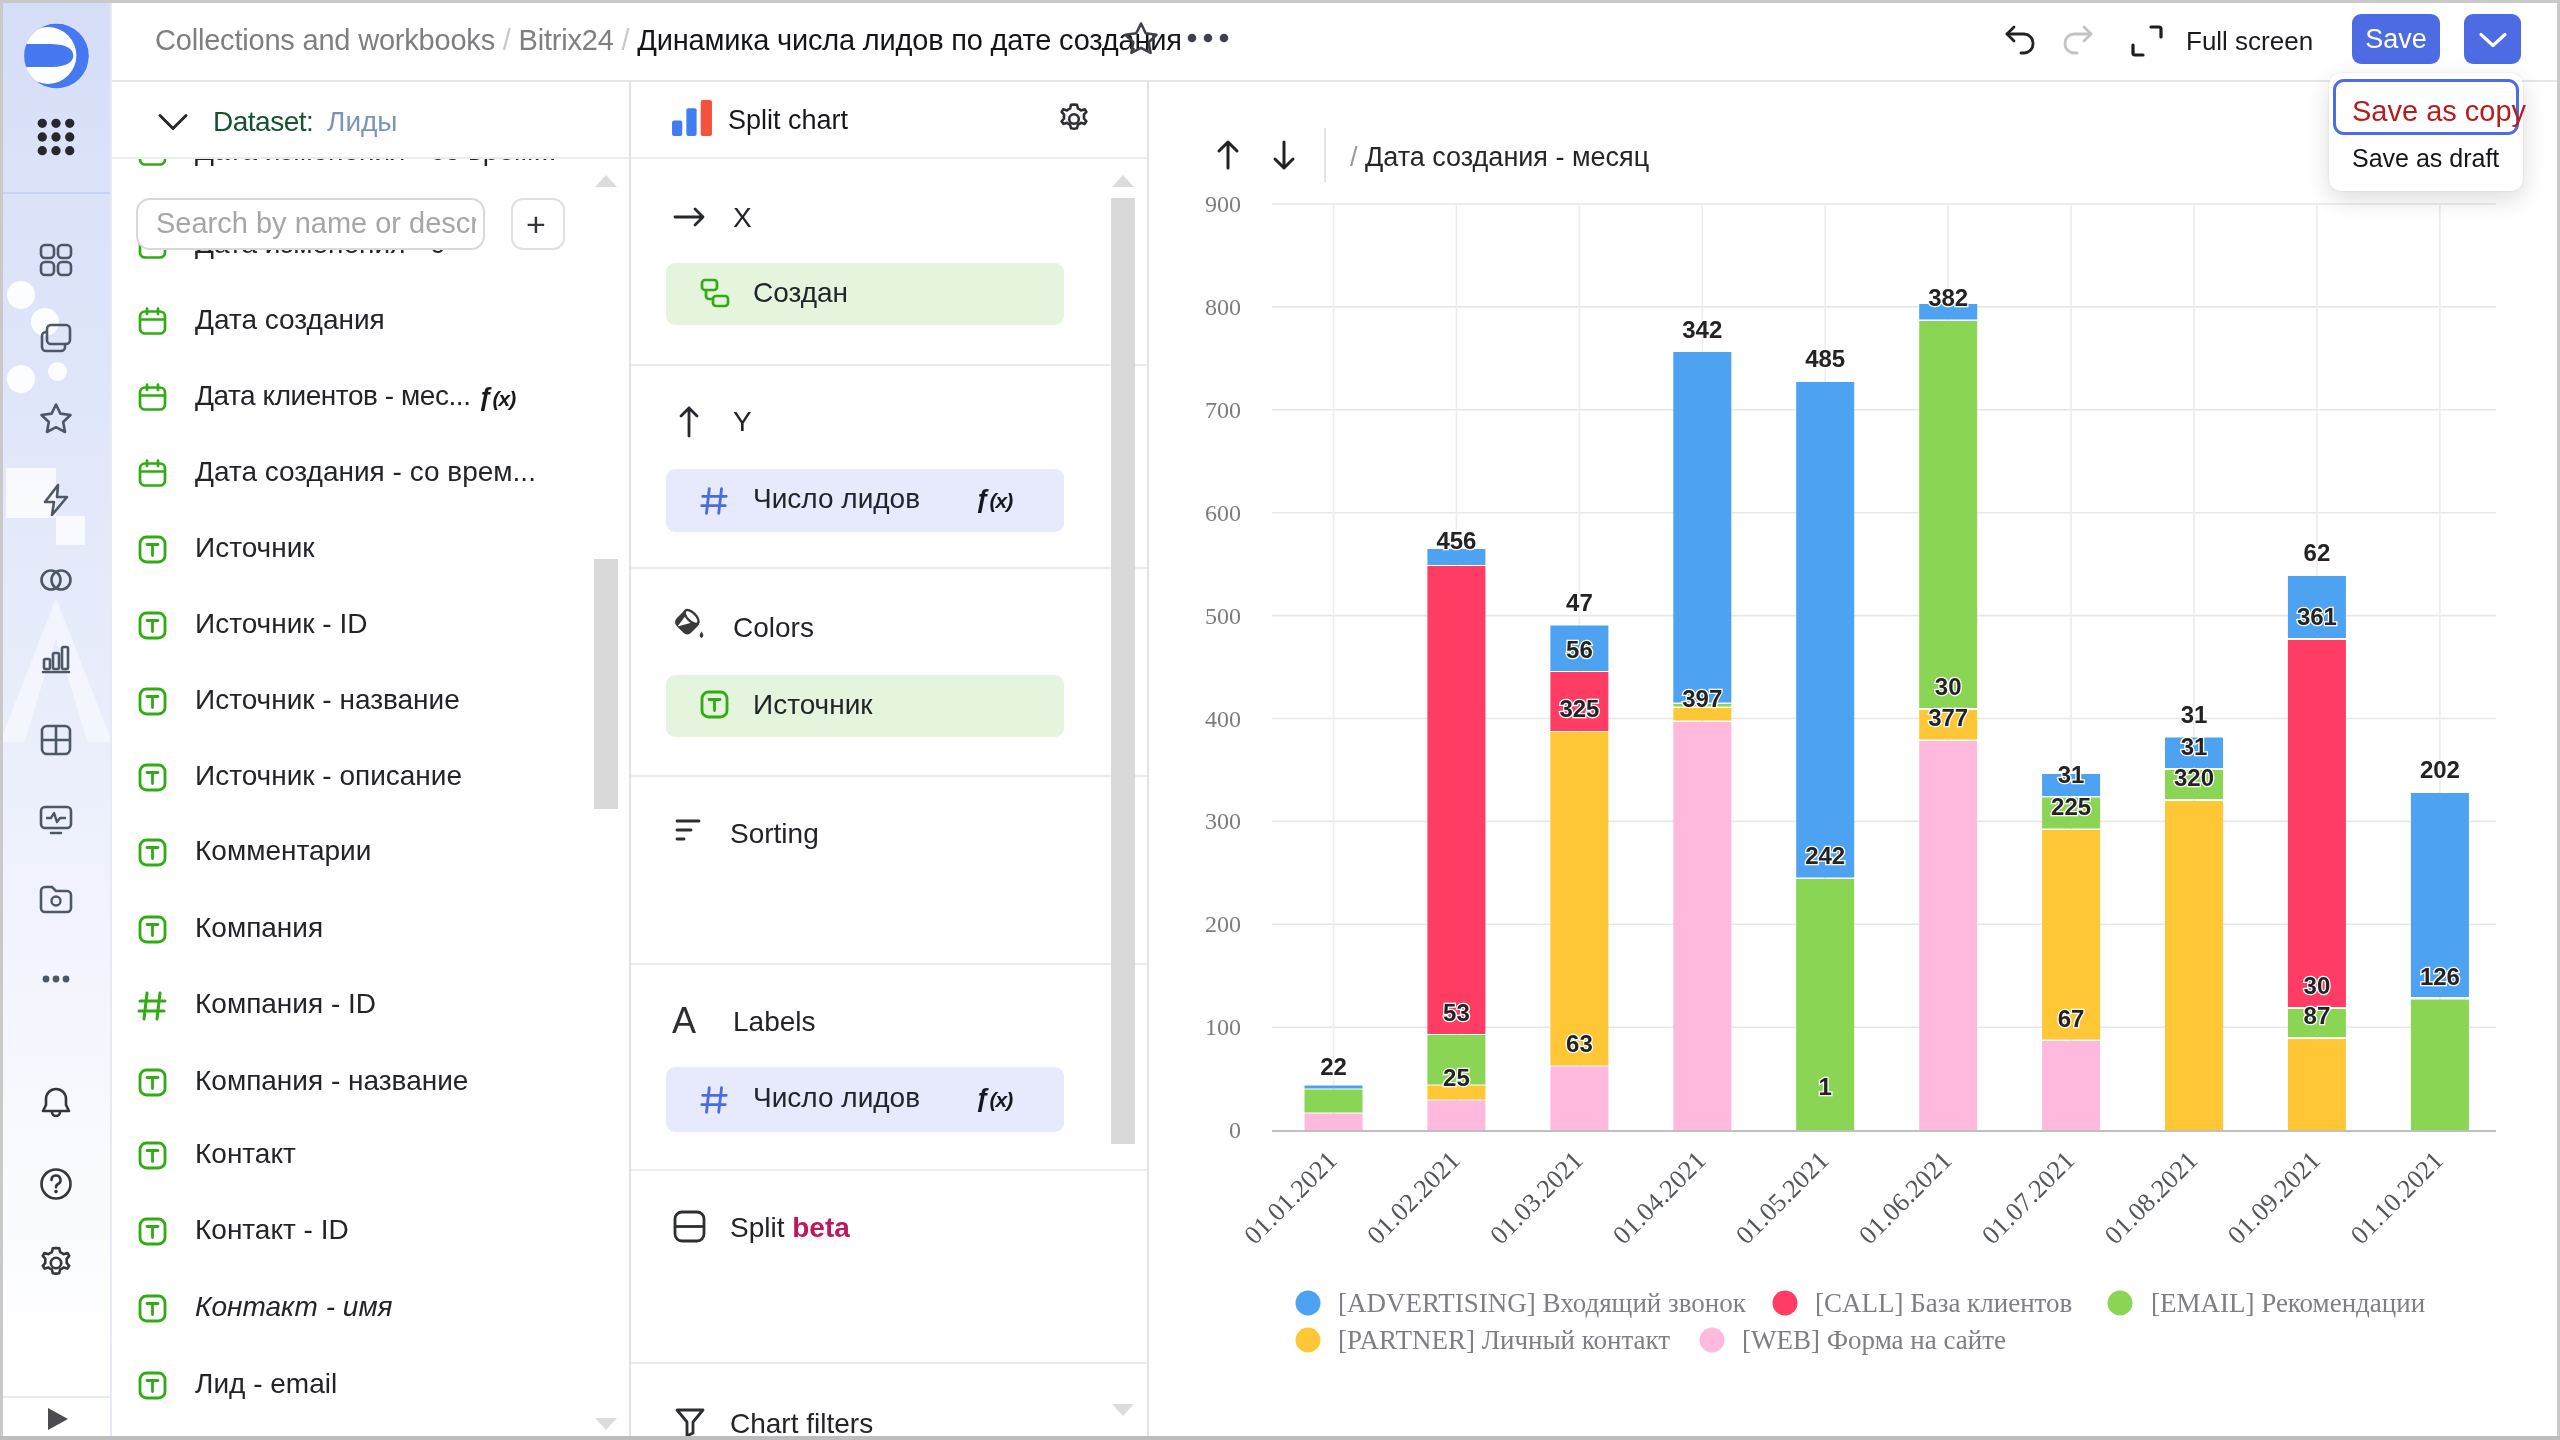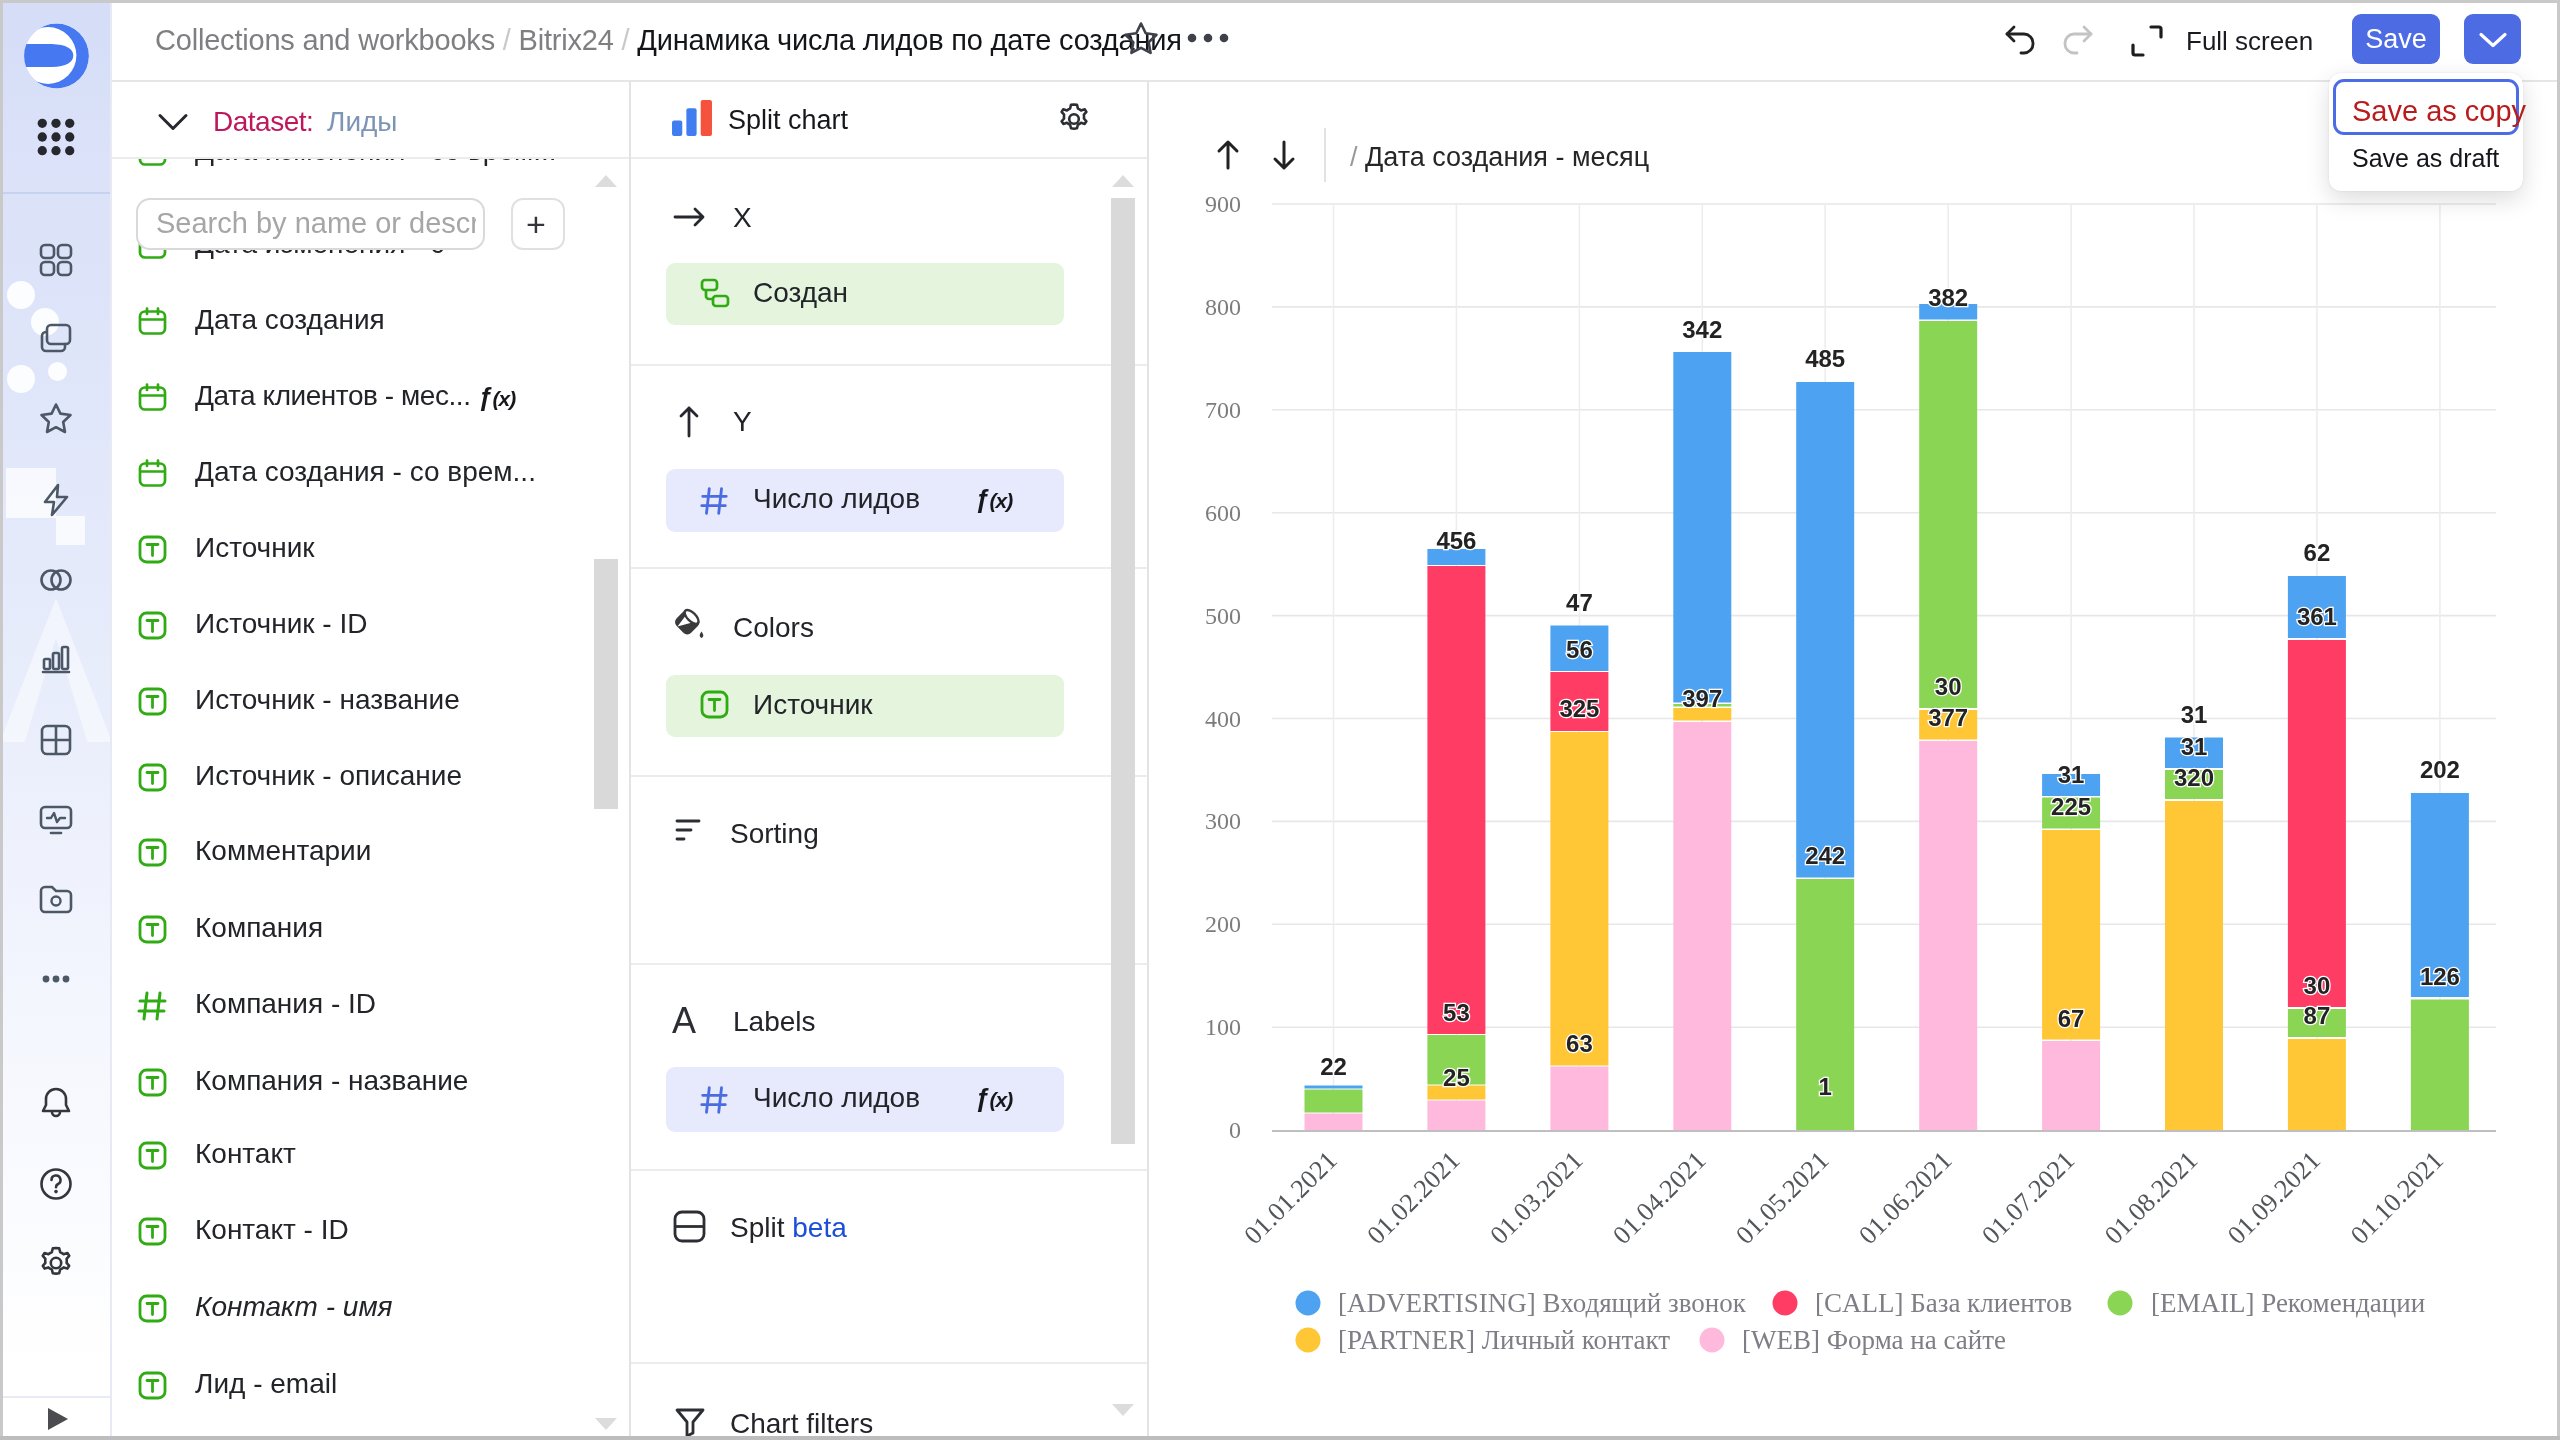--- a/index.html
+++ b/index.html
@@ -160,21 +160,21 @@
 <path d="M 137.0 60.0 V 86.0 M 128.0 77.0 L 137.0 86.0 L 146.0 77.0"></path>
 </g>
 <line x1="178.0" y1="46.0" x2="178.0" y2="100.0" stroke="#e2e2e2" stroke-width="2"></line>
 <text x="203.0" y="75.0" font-size="27" fill="#999" dominant-baseline="central">/ <tspan fill="#262626">Дата создания - месяц</tspan></text>
 </svg>
 
 <div style="position:absolute;left:112px;top:82px;width:519px;height:76px;background:#fff"></div>
 <svg style="position:absolute;left:158px;top:112px" width="30" height="20" viewBox="0 0 30 19" fill="none">
     <path d="M2 3 L15 16 L28 3" stroke="#26282e" stroke-width="3" fill="none" stroke-linecap="round" stroke-linejoin="round"></path>
   </svg>
-<div style="position:absolute;left:213px;top:106px;font-size:28px;letter-spacing:-0.5px;color:#be185d">Dataset:</div>
+<div style="position:absolute;left:213px;top:106px;font-size:28px;letter-spacing:-0.5px;color:#14532d">Dataset:</div>
 <div style="position:absolute;left:327px;top:106px;font-size:28px;color:#7d95b4">Лиды</div>
 <div style="position:absolute;left:112px;top:157px;width:518px;height:2px;background:#ececec"></div>
 <div style="position:absolute;left:112px;top:159px;width:519px;height:1281px;overflow:hidden">
  <div style="position:absolute;left:-112px;top:-159px;width:2560px;height:1440px">
       <svg style="position:absolute;left:138px;top:138px" width="29" height="29" viewBox="0 0 29 29" fill="none">
         <rect x="2" y="4.5" width="25" height="22" rx="5" stroke="#31ab14" stroke-width="2.7"></rect>
         <path d="M9 1.5 V 7 M20 1.5 V 7 M3.5 12.5 H 25.5" stroke="#31ab14" stroke-width="2.7" stroke-linecap="round"></path>
       </svg>
       <div class="frow" style="left:195px;top:135px;">Дата изменения - со врем...</div>
 <svg style="position:absolute;left:138px;top:231px" width="29" height="29" viewBox="0 0 29 29" fill="none">
@@ -331,21 +331,21 @@
 <svg style="position:absolute;left:698px;top:1084px" width="32" height="32" viewBox="0 0 34 34" fill="none">
     <path d="M12 4 L9 30 M25 4 L22 30 M5 12 H30 M4 22 H29" stroke="#4a6ce0" stroke-width="3" stroke-linecap="round"></path>
   </svg>
 <div class="frow" style="left:753px;top:1082px">Число лидов</div>
 <span class="fx" style="left:975px;top:1083px">ƒ<span>(x)</span></span>
 <div class="mdiv" style="top:1169px"></div>
 <svg style="position:absolute;left:673px;top:1210px" width="34" height="34" viewBox="0 0 34 34" fill="none">
     <rect x="2" y="2" width="29" height="29" rx="7" stroke="#2c2e34" stroke-width="2.8"></rect>
     <path d="M2 16.5 H31" stroke="#2c2e34" stroke-width="2.8"></path>
   </svg>
-<div class="sect" style="left:730px;top:1212px">Split <span style="color:#1d4ed8;font-weight:400">beta</span></div>
+<div class="sect" style="left:730px;top:1212px">Split <span style="color:#be185d;font-weight:700">beta</span></div>
 <div class="mdiv" style="top:1362px"></div>
 <svg style="position:absolute;left:673px;top:1406px" width="34" height="34" viewBox="0 0 34 34" fill="none">
     <path d="M4 4 H30 L20 16 V27 L14 30 V16 Z" stroke="#2c2e34" stroke-width="2.8" fill="none" stroke-linejoin="round"></path>
   </svg>
 <div class="sect" style="left:730px;top:1408px">Chart filters</div>
 <div style="position:absolute;left:1111px;top:198px;width:24px;height:946px;background:#d9d9d9"></div>
 <svg style="position:absolute;left:1110px;top:173px" width="26" height="16" viewBox="0 0 26 16" fill="none">
     <path d="M13 2 L24 14 H2 Z" fill="#dcdcdc"></path>
   </svg>
 <svg style="position:absolute;left:1110px;top:1402px" width="26" height="16" viewBox="0 0 26 16" fill="none">

